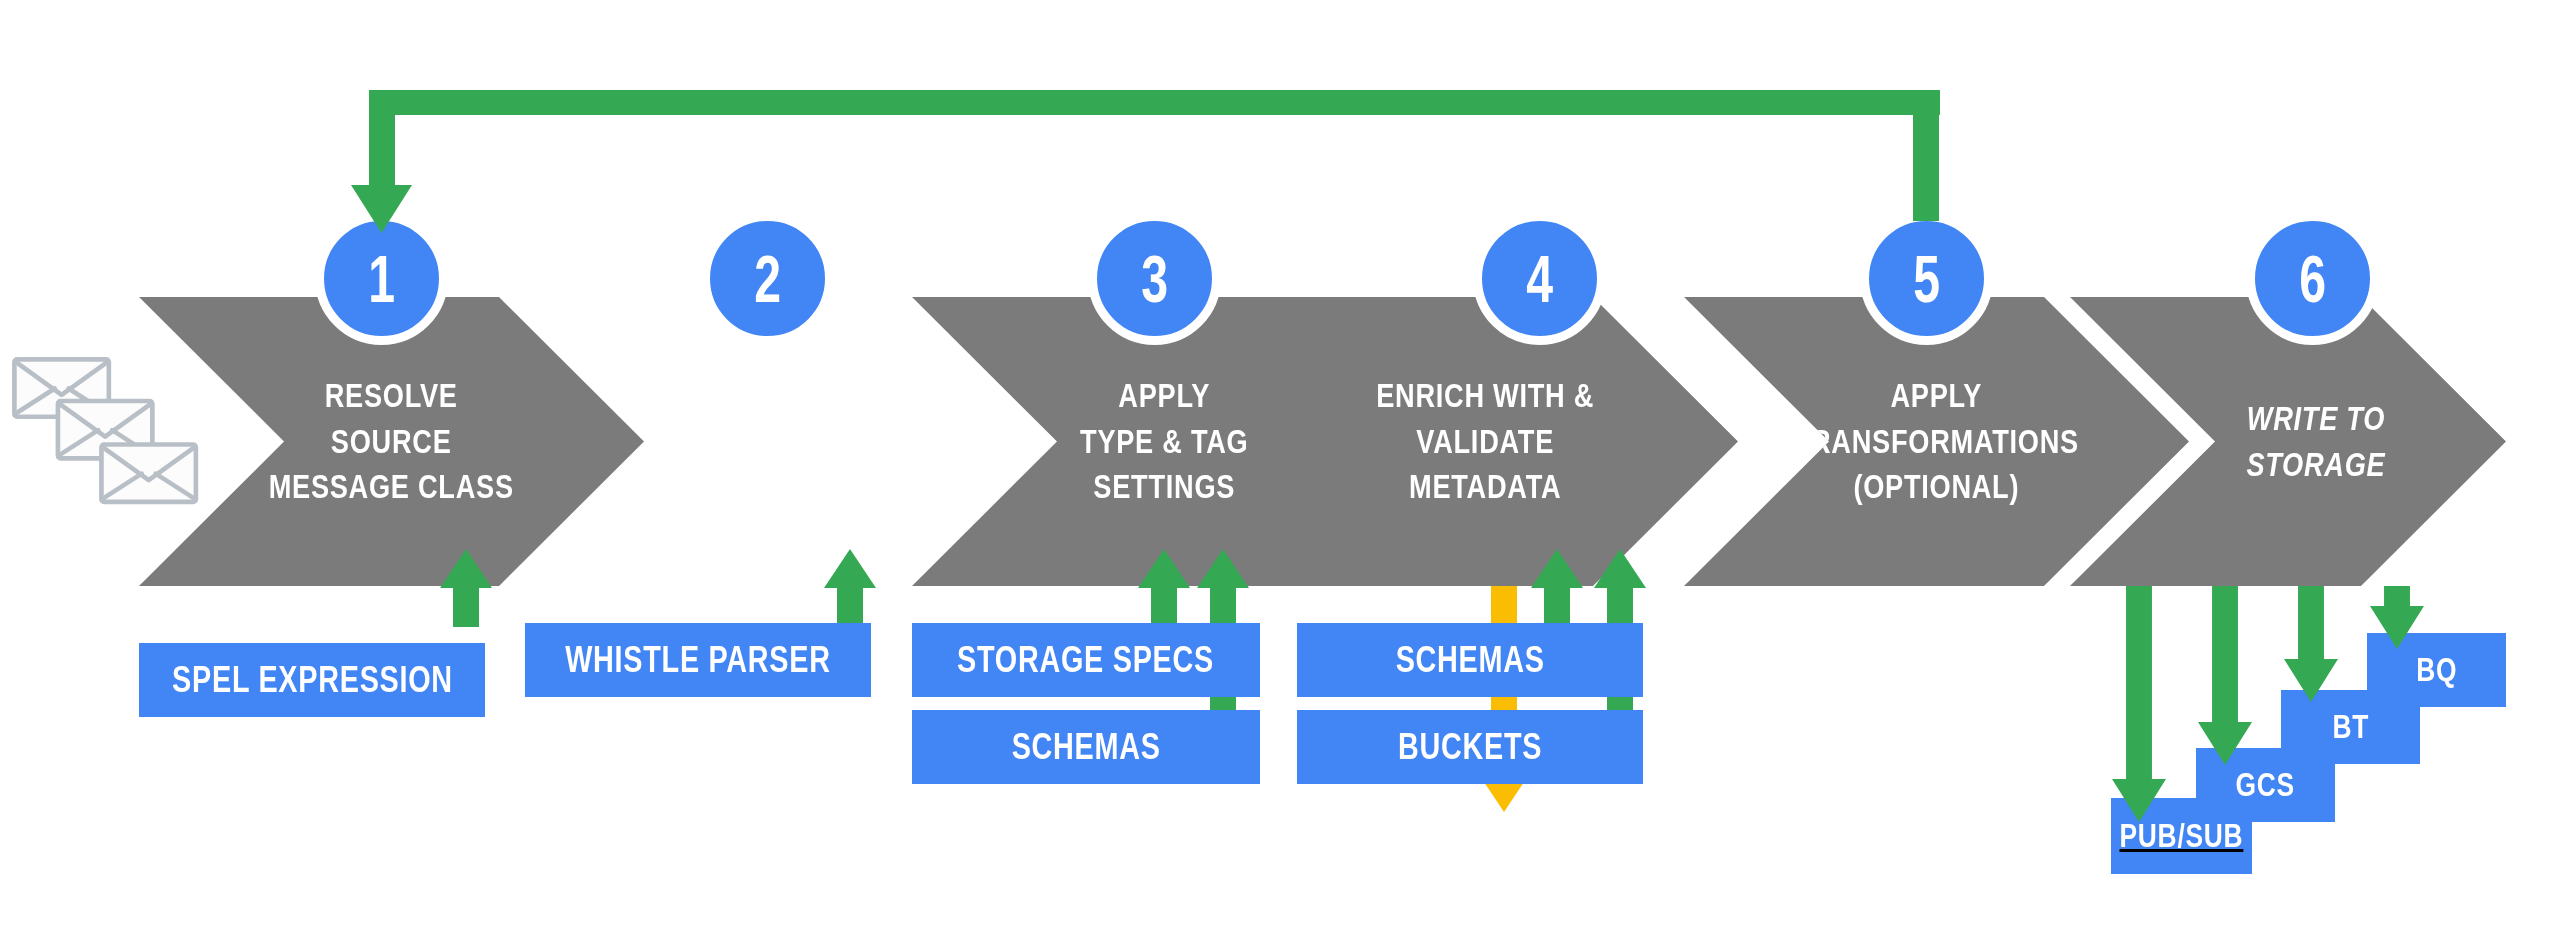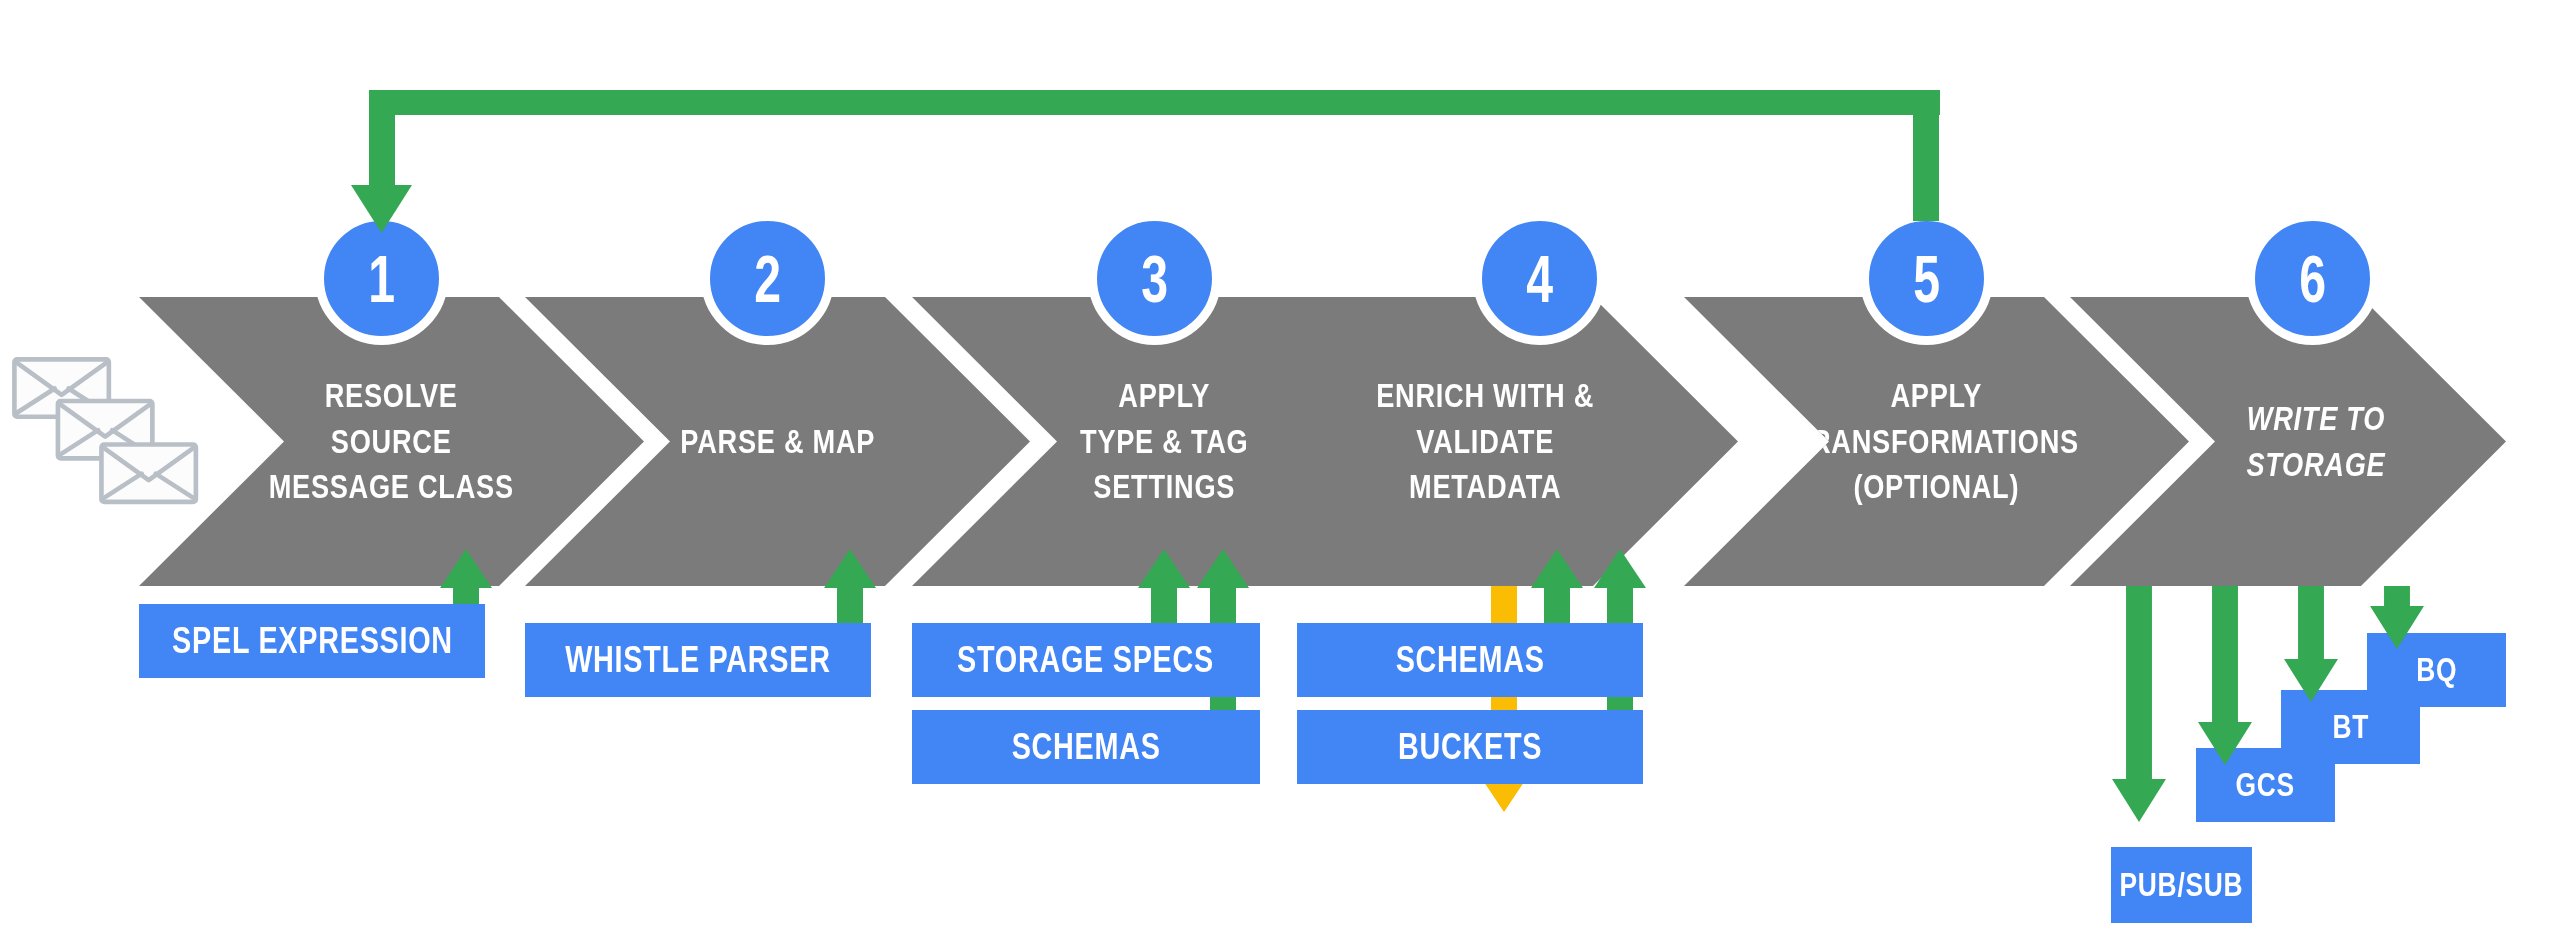--- a/index.html
+++ b/index.html
@@ -72,27 +72,20 @@
     </g>
   </svg>
 
   <div class="chevron" style="left:139px;width:505px;">
     <div class="chev-label">
       <div>RESOLVE</div>
       <div>SOURCE</div>
       <div>MESSAGE CLASS</div>
     </div>
   </div>
-  <div class="chevron" style="left:525px;width:505px;">
-    <div class="chev-label">
-      <div>PARSE &amp; MAP</div>
-      <div></div>
-      <div></div>
-    </div>
-  </div>
   <div class="chevron" style="left:912px;width:505px;">
     <div class="chev-label">
       <div>APPLY</div>
       <div>TYPE &amp; TAG</div>
       <div>SETTINGS</div>
     </div>
   </div>
   <div class="chevron" style="left:1233px;width:505px;">
     <div class="chev-label">
       <div>ENRICH WITH &amp;</div>
@@ -136,21 +129,21 @@
 
   <div class="arrow-up" style="left:440px;top:549px;height:78px;"></div>
   <div class="arrow-up" style="left:824px;top:549px;height:78px;"></div>
   <div class="arrow-up" style="left:1138px;top:549px;height:78px;"></div>
   <div class="arrow-up" style="left:1197px;top:549px;height:165px;"></div>
   <div class="arrow-up" style="left:1531px;top:549px;height:78px;"></div>
   <div class="arrow-up" style="left:1594px;top:549px;height:165px;"></div>
 
   <div class="arrow-down yellow" style="left:1478px;top:586px;height:226px;"></div>
 
-  <div class="box" style="left:139px;top:604px;width:346px;">
+  <div class="box" style="left:139px;top:643px;width:346px;">
       <span>SPEL EXPRESSION</span>
     </div>
   <div class="box" style="left:525px;top:623px;width:346px;">
       <span>WHISTLE PARSER</span>
     </div>
   <div class="box" style="left:912px;top:623px;width:348px;">
       <span>STORAGE SPECS</span>
     </div>
   <div class="box" style="left:912px;top:710px;width:348px;">
       <span>SCHEMAS</span>
@@ -164,21 +157,21 @@
 
   <div class="box small" style="left:2367px;top:633px;width:139px;">
       <span>BQ</span>
     </div>
   <div class="box small" style="left:2281px;top:690px;width:139px;">
       <span>BT</span>
     </div>
   <div class="box small" style="left:2196px;top:748px;width:139px;">
       <span>GCS</span>
     </div>
-  <div class="box small" style="left:2111px;top:847px;width:141px;height:76px;">
+  <div class="box small" style="left:2111px;top:798px;width:141px;height:76px;text-decoration:underline;">
       <span>PUB/SUB</span>
     </div>
 
   <div class="arrow-down" style="left:2112px;top:586px;height:236px;"></div>
   <div class="arrow-down" style="left:2198px;top:586px;height:179px;"></div>
   <div class="arrow-down" style="left:2284px;top:586px;height:116px;"></div>
   <div class="arrow-down" style="left:2370px;top:586px;height:63px;"></div>
 
 </div>
 

